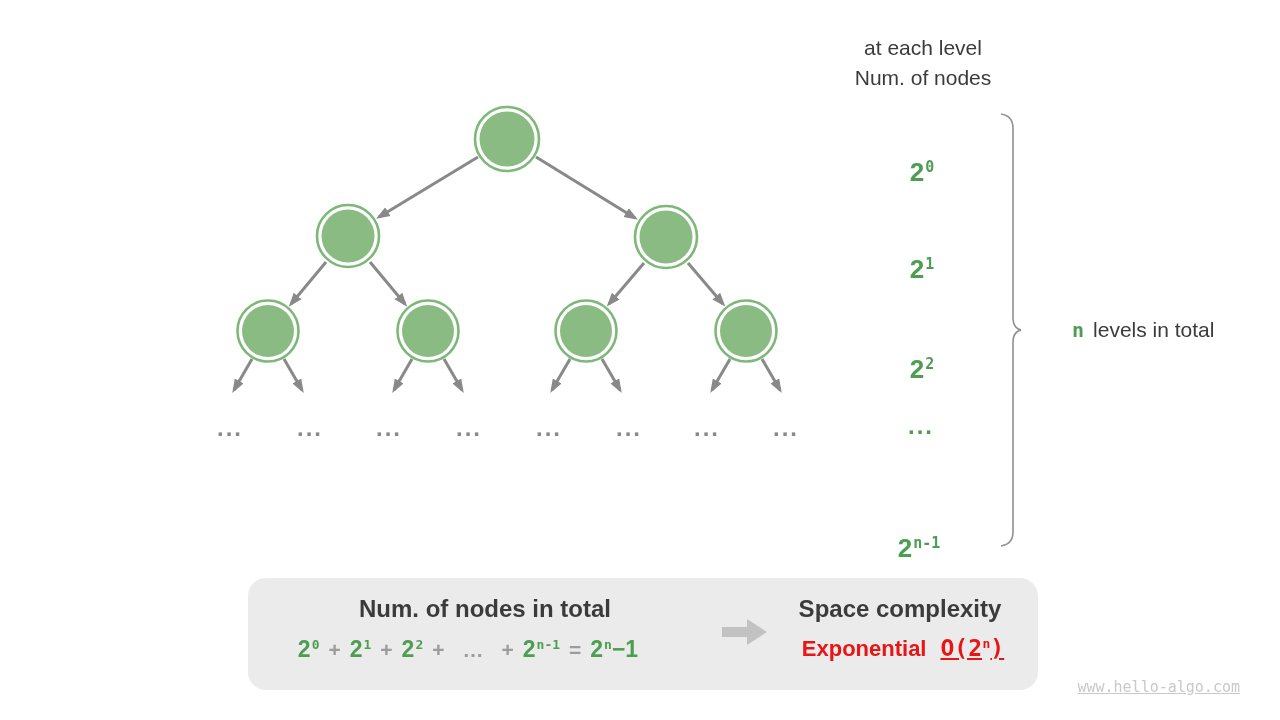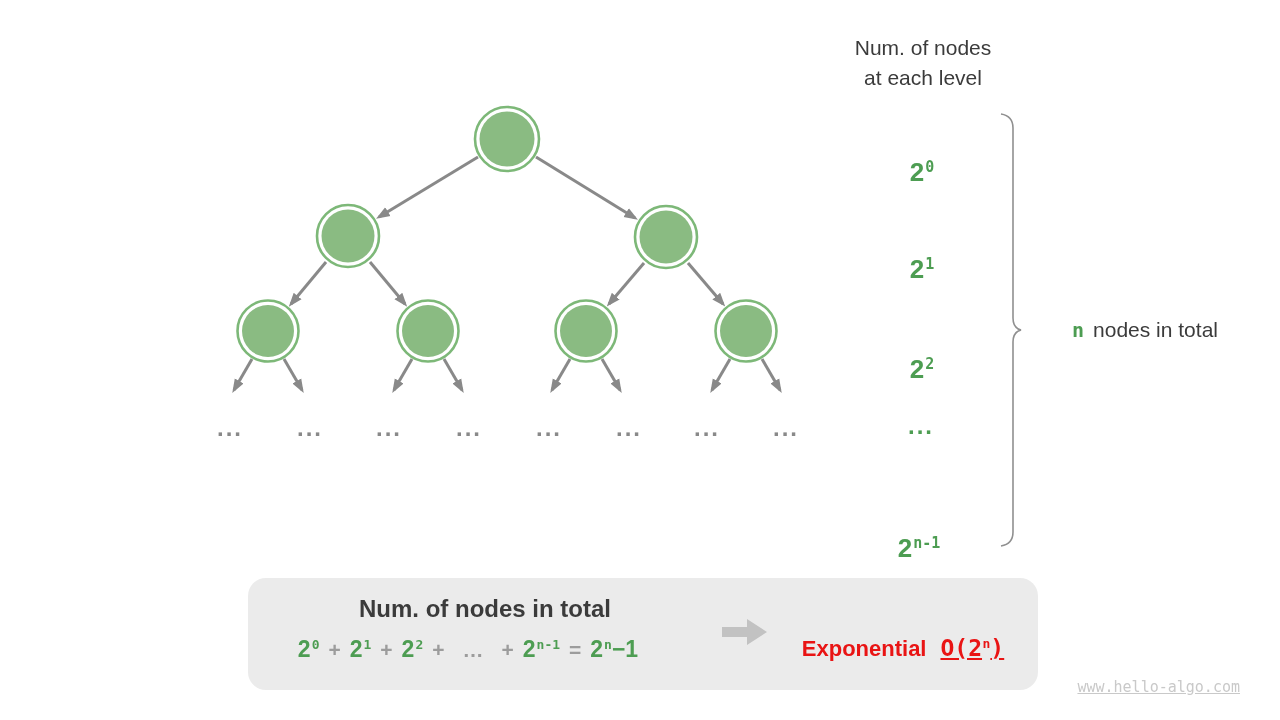--- a/index.html
+++ b/index.html
@@ -226,41 +226,41 @@
     </g>
     <g>
       <circle class="node-fill" cx="746" cy="331" r="26"></circle>
       <circle class="node-ring" cx="746" cy="331" r="30.5"></circle>
     </g>
 
     <path class="brace-path" d="M 1001 114 Q 1013 116 1013 128 L 1013 318 Q 1013 328 1021 330 Q 1013 332 1013 342 L 1013 532 Q 1013 544 1001 546"></path>
   </svg>
 
   <div class="fig-title">
+    <span>at each level</span>
     <span>Num. of nodes</span>
-    <span>at each level</span>
   </div>
 
   <div class="level-label" style="left:922px; top:127px;">
     <span>2</span><sup>0</sup>
   </div>
   <div class="level-label" style="left:922px; top:224px;">
     <span>2</span><sup>1</sup>
   </div>
   <div class="level-label" style="left:922px; top:324px;">
     <span>2</span><sup>2</sup>
   </div>
   <div class="level-dots" style="left:921px; top:412px;">...</div>
   <div class="level-label" style="left:919px; top:503px;">
     <span>2</span><sup>n-1</sup>
   </div>
 
   <div class="brace-text">
     <span class="n">n</span>
-    <span class="rest">nodes in total</span>
+    <span class="rest">levels in total</span>
   </div>
 
   <span class="tree-dots-item" style="left:230px; top:414px;">...</span>
   <span class="tree-dots-item" style="left:310px; top:414px;">...</span>
   <span class="tree-dots-item" style="left:389px; top:414px;">...</span>
   <span class="tree-dots-item" style="left:469px; top:414px;">...</span>
   <span class="tree-dots-item" style="left:549px; top:414px;">...</span>
   <span class="tree-dots-item" style="left:629px; top:414px;">...</span>
   <span class="tree-dots-item" style="left:707px; top:414px;">...</span>
   <span class="tree-dots-item" style="left:786px; top:414px;">...</span>
@@ -271,20 +271,21 @@
     <div class="formula">
       <span class="term"><span>2</span><sup>0</sup></span><span class="op">+</span><span class="term"><span>2</span><sup>1</sup></span><span class="op">+</span><span class="term"><span>2</span><sup>2</sup></span><span class="op">+</span><span class="op">…</span><span class="op">+</span><span class="term"><span>2</span><sup>n-1</sup></span><span class="op">=</span><span class="term"><span>2</span><sup>n</sup><span>−1</span></span>
     </div>
 
     <div class="block-arrow-wrap">
       <svg viewBox="0 0 46 27" width="46" height="27" xmlns="http://www.w3.org/2000/svg">
         <polygon class="block-arrow-shape" points="0,8 25,8 25,0 45,13 25,26 25,18 0,18"></polygon>
       </svg>
     </div>
 
+    <div class="box-title" style="left:652px; top:17px;">Space complexity</div>
 
     <div class="complexity">
       <span>Exponential</span><span class="o-notation"><span>O(2</span><sup>n</sup><span>)</span></span>
     </div>
   </div>
 
   <div class="watermark">www.hello-algo.com</div>
 
 </div>
 

